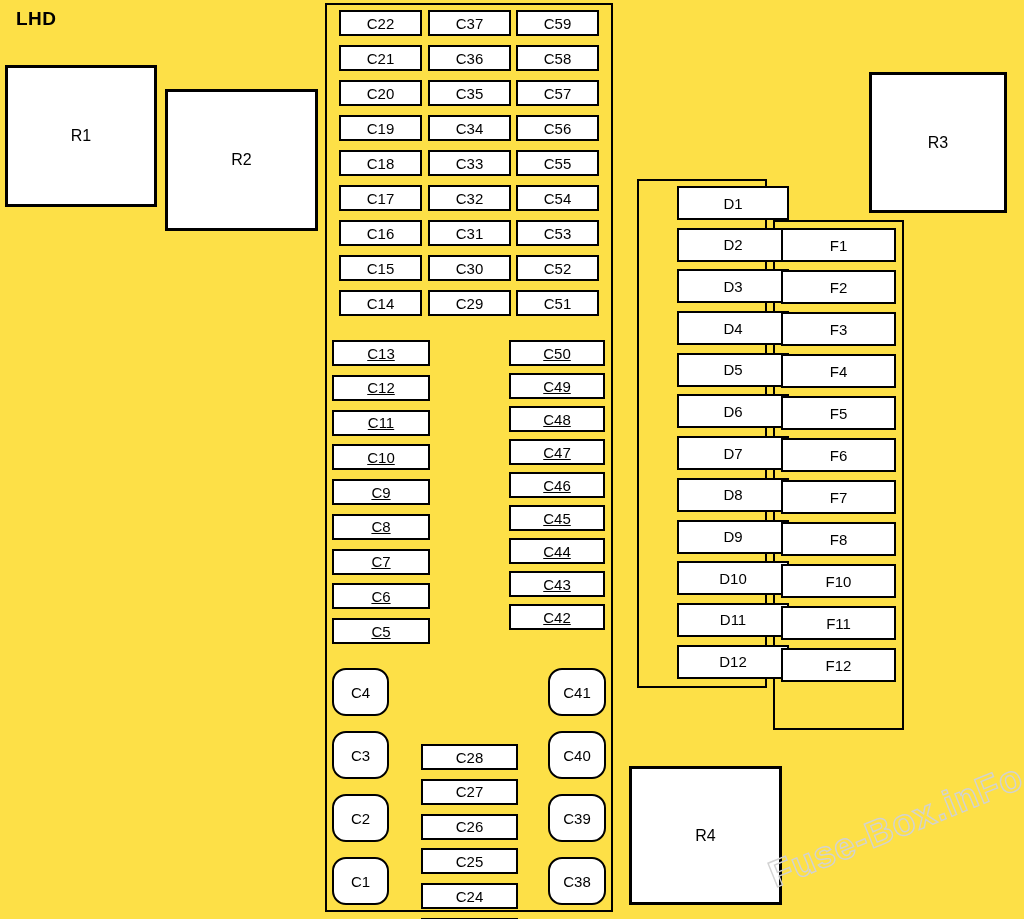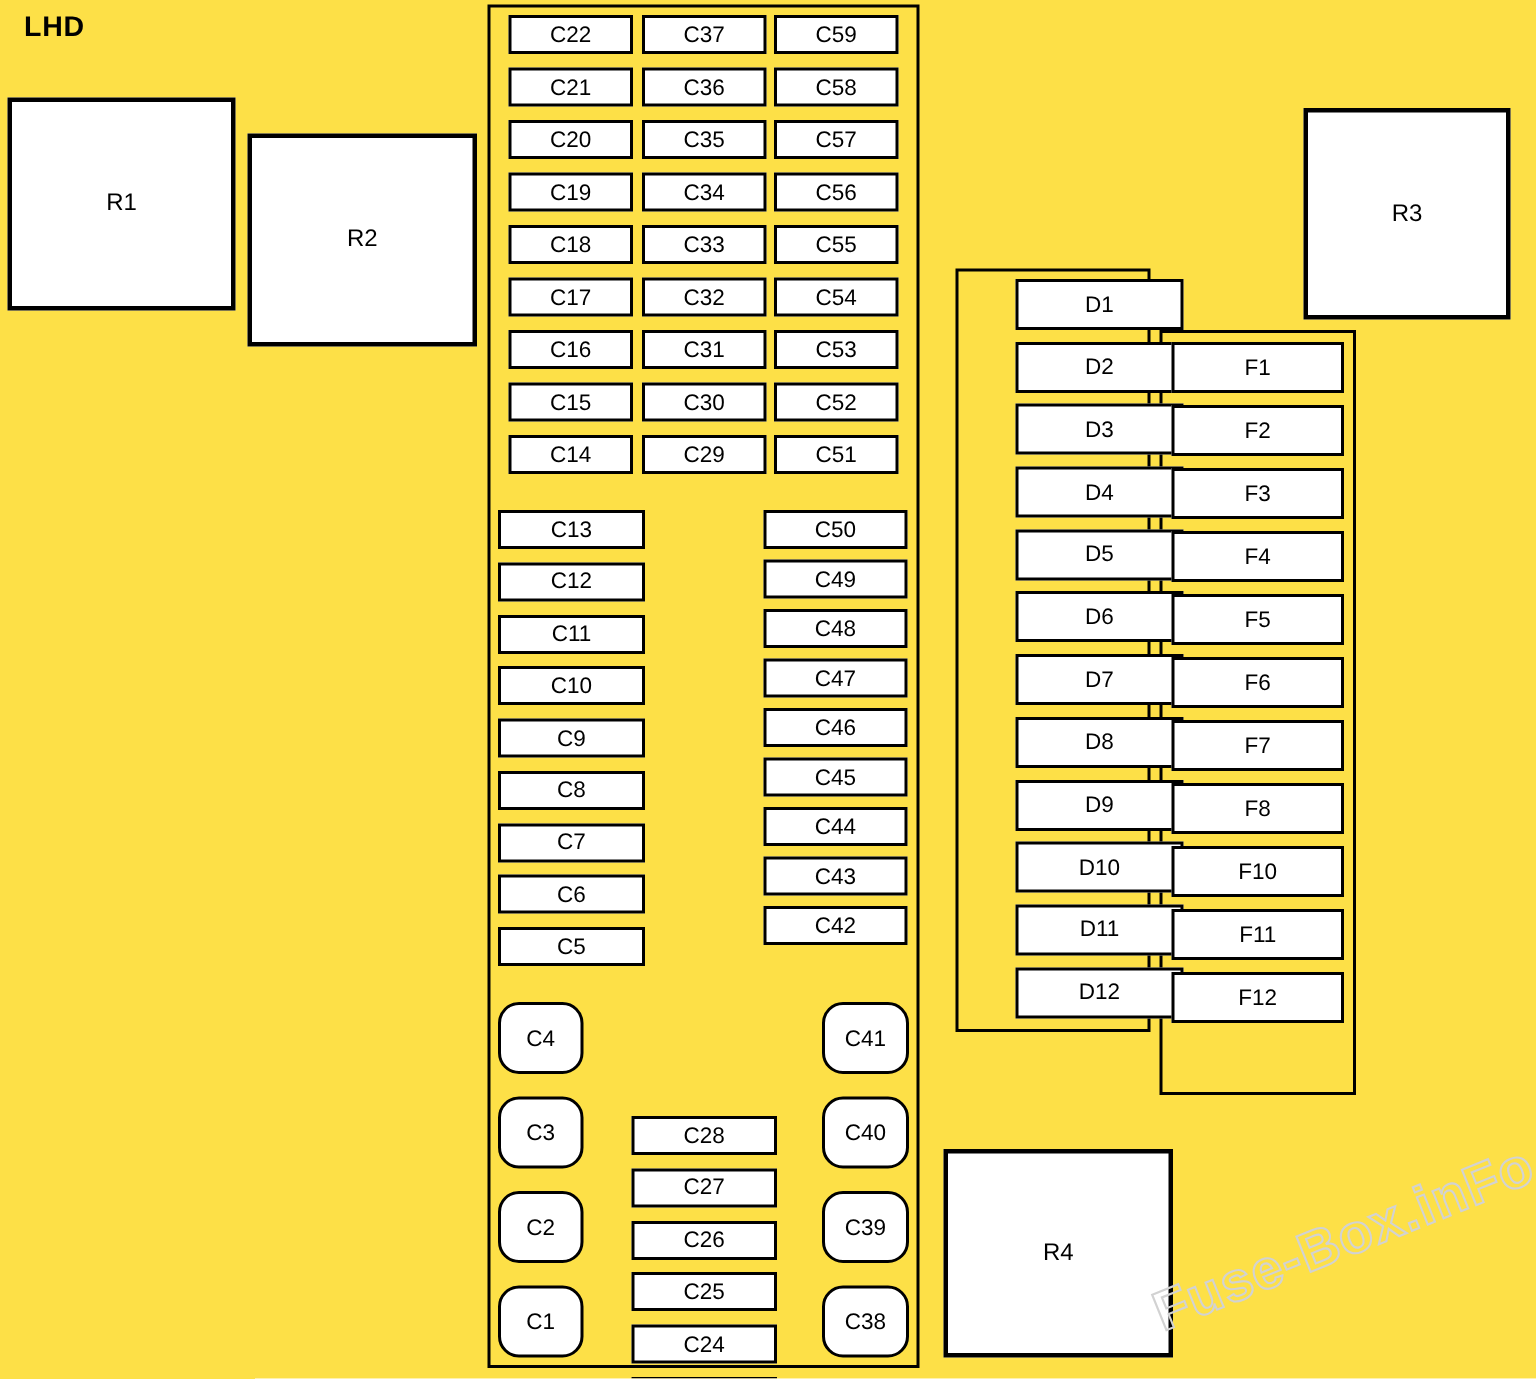--- a/index.html
+++ b/index.html
@@ -66,21 +66,21 @@
     width: 100%;
   }
 
   #col-top1 { left: 339px; top: 10px;  width: 83px; gap: 9px; }
   #col-top2 { left: 428px; top: 10px;  width: 83px; gap: 9px; }
   #col-top3 { left: 516px; top: 10px;  width: 83px; gap: 9px; }
   #col-top1 .fusebox, #col-top2 .fusebox, #col-top3 .fusebox { height: 26px; }
 
   #col-midl { left: 332px; top: 340px; width: 98px; gap: 8.75px; }
   #col-midr { left: 509px; top: 340px; width: 96px; gap: 7px; }
-  #col-midl .fusebox, #col-midr .fusebox { height: 26px; }
+  #col-midl .fusebox, #col-midr .fusebox { height: 26px; text-decoration: underline; }
 
   #col-botl { left: 332px; top: 668px; width: 57px; gap: 15px; }
   #col-botr { left: 548px; top: 668px; width: 58px; gap: 15px; }
   #col-botl .fusebox, #col-botr .fusebox { height: 48px; border-radius: 14px; }
 
   #col-botm { left: 421px; top: 701px; width: 97px; gap: 8.8px; margin-top: 43px; }
   #col-botm .fusebox { height: 26px; }
 
   #col-d { left: 645px; top: 186px; width: 112px; gap: 7.7px; padding-left: 32px; }
   #col-f { left: 781px; top: 228px; width: 115px; gap: 8px; }

